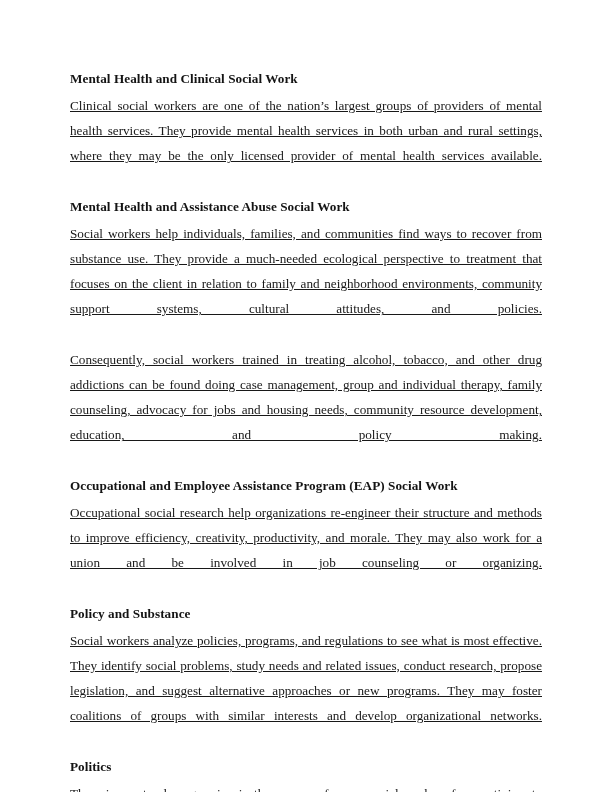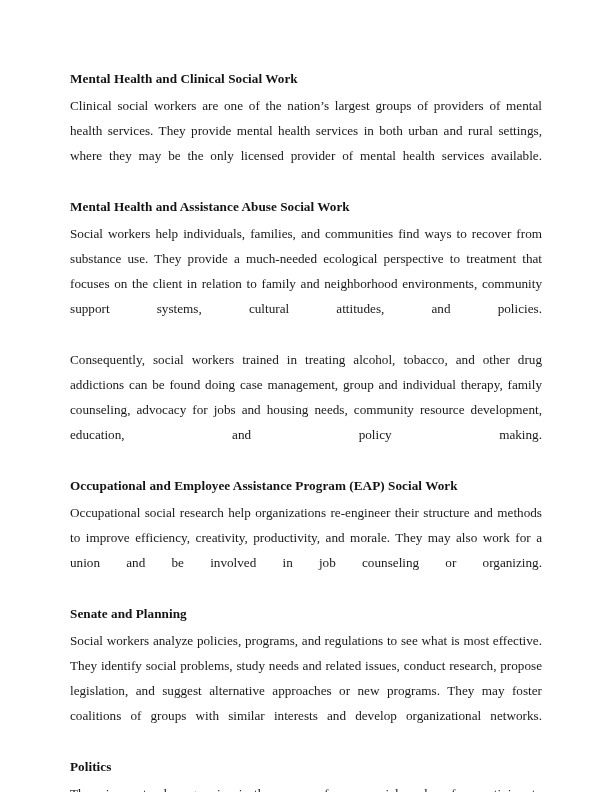--- a/index.html
+++ b/index.html
@@ -45,20 +45,21 @@
   }
   p.para {
     font-size: 13.2px;
     line-height: 25.2px;
     margin: 0;
     padding: 0;
     text-align: justify;
     text-justify: inter-word;
     color: #181818;
     hyphens: none;
+    text-decoration: underline;
   }
   
   h2.heading + p.para,
   h2.heading + .para-group {
     margin-top: 2px;
   }
   
   .para-group > p.para + p.para {
     margin-top: 0;
   }
@@ -87,21 +88,21 @@
         <p class="para">Consequently, social workers trained in treating alcohol, tobacco, and other drug addictions can be found doing case management, group and individual therapy, family counseling, advocacy for jobs and housing needs, community resource development, education, and policy making.</p>
       </div>
     </div>
 
     <div class="section">
       <h2 class="heading">Occupational and Employee Assistance Program (EAP) Social Work</h2>
       <p class="para">Occupational social research help organizations re-engineer their structure and methods to improve efficiency, creativity, productivity, and morale. They may also work for a union and be involved in job counseling or organizing.</p>
     </div>
 
     <div class="section">
-      <h2 class="heading">Senate and Planning</h2>
+      <h2 class="heading">Policy and Substance</h2>
       <p class="para">Social workers analyze policies, programs, and regulations to see what is most effective. They identify social problems, study needs and related issues, conduct research, propose legislation, and suggest alternative approaches or new programs. They may foster coalitions of groups with similar interests and develop organizational networks.</p>
     </div>
 
     <div class="section">
       <h2 class="heading">Politics</h2>
       <p class="para">There is a natural progression in the careers of many social workers from activism to leadership. Increasingly social workers are holding elective offices from school boards to city and county governments, from state legislatures all the way to the U.S. House of Representatives and the Senate. Social workers also play leadership roles in local, state and federal agencies.</p>
     </div>
 
   </div>
 </div>

